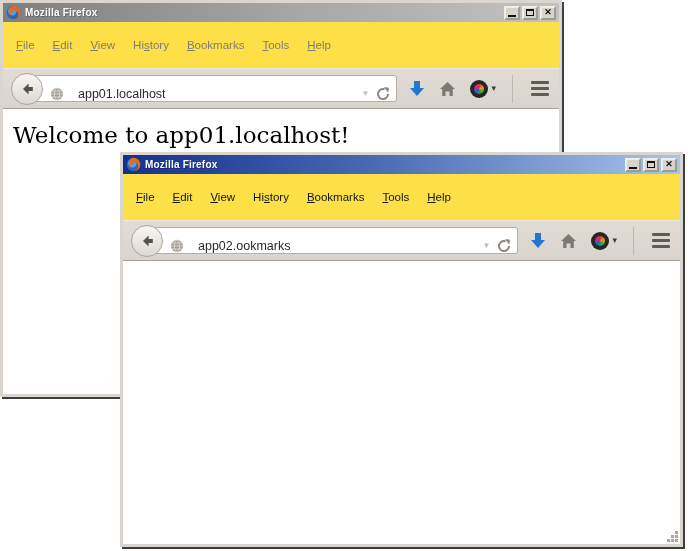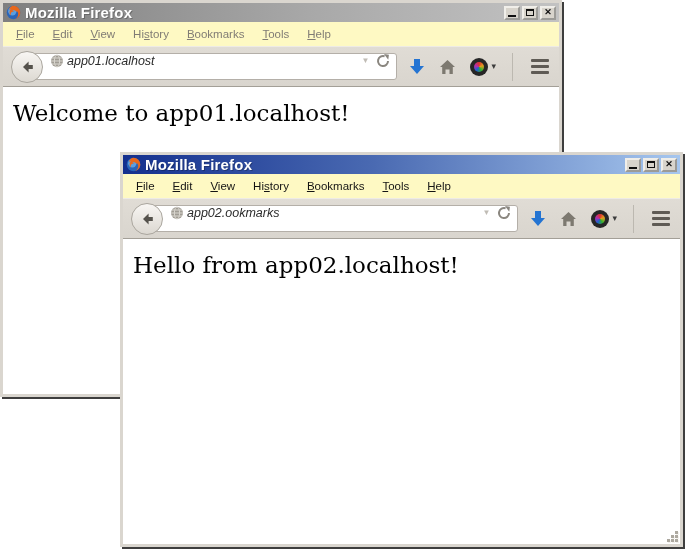--- a/index.html
+++ b/index.html
@@ -22,43 +22,43 @@
 
   
   .titlebar{
     height:19px;flex:0 0 19px;
     display:flex;align-items:center;
     padding:0 3px;gap:4px;
   }
   .titlebar.active{background:linear-gradient(90deg,#14308e 0%,#4a6ab2 45%,#a6c6ee 100%);}
   .titlebar.inactive{background:linear-gradient(90deg,#7f7f7f 0%,#a8a8a8 55%,#c2c2c2 100%);}
   .titlebar .title{
-    color:#ffffff;font-size:15px;font-weight:bold;
+    color:#ffffff;font-size:10px;font-weight:bold;
     white-space:nowrap;letter-spacing:0.2px;
     text-shadow:1px 1px 0 rgba(0,0,0,0.25);
   }
   .fx-icon{width:15px;height:15px;flex:0 0 15px;}
   .winbuttons{margin-left:auto;display:flex;gap:2px;}
   .winbtn{
     width:16px;height:14px;
     background:#d8d4cc;
     border:2px outset #f0eee9;
     display:flex;align-items:center;justify-content:center;
     padding:0;box-sizing:border-box;cursor:default;
   }
   .glyph-min{width:8px;height:2px;background:#101010;margin-top:7px;}
   .glyph-max{width:8px;height:7px;border:1px solid #101010;border-top-width:2px;box-sizing:border-box;}
   .glyph-close{font-size:9px;font-weight:bold;color:#101010;line-height:1;}
 
   
   .menubar{
     height:24px;flex:0 0 24px;
-    background:#fef9c3;
+    background:#fde047;
     display:flex;align-items:center;
-    padding:0 4px;
+    padding:11px 4px;
     font-size:11.5px;
   }
   .menubar .menu-item{padding:3px 9px;white-space:nowrap;}
   #window1 .menubar .menu-item{color:#807c75;}
   #window2 .menubar .menu-item{color:#141414;}
   .menu-item u{text-underline-offset:1px;}
 
   
   .navbar{
     height:41px;flex:0 0 41px;
@@ -76,22 +76,22 @@
     display:flex;align-items:center;justify-content:center;
     position:relative;z-index:2;flex:0 0 32px;box-sizing:border-box;
   }
   .url-field{
     flex:1 1 auto;height:27px;
     background:#ffffff;
     border:1px solid #b4afa8;
     border-radius:3px;
     margin-left:-16px;
     padding:0 6px 0 22px;
-    display:flex;align-items:flex-start;gap:3px;
-    box-sizing:border-box;min-width:0;font-style:italic;
+    display:flex;align-items:flex-end;gap:14px;
+    box-sizing:border-box;min-width:0;
   }
   .url-text{
     font-size:12.5px;color:#2b2b2b;white-space:nowrap;
     overflow:hidden;text-overflow:ellipsis;
   }
   .url-right{margin-left:auto;display:flex;align-items:center;gap:7px;}
   .url-caret{font-size:8px;color:#c0bcb5;line-height:1;}
   .nav-icons{display:flex;align-items:center;gap:14px;margin-left:12px;}
   .ext-btn{display:flex;align-items:center;gap:3px;}
   .color-wheel{
@@ -312,21 +312,20 @@
       <span class="toolbar-sep"></span>
       <span class="hamburger">
         <span></span>
           <span></span>
           <span></span>
       </span>
     </span>
   </div>
 
   <div class="content">
-    <h1>Hello from app02.localhost!</h1>
     <span class="resize-grip">
         <i></i>
         <i></i>
         <i></i>
         <i></i>
         <i></i>
         <i></i>
       </span>
   </div>
 </div>

